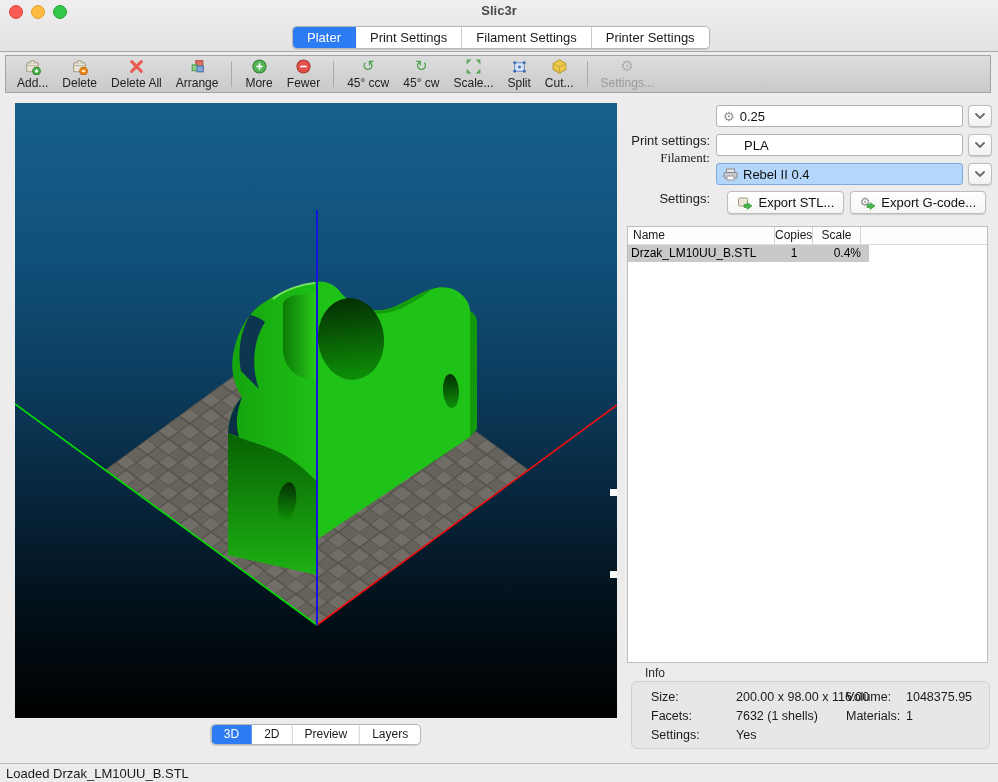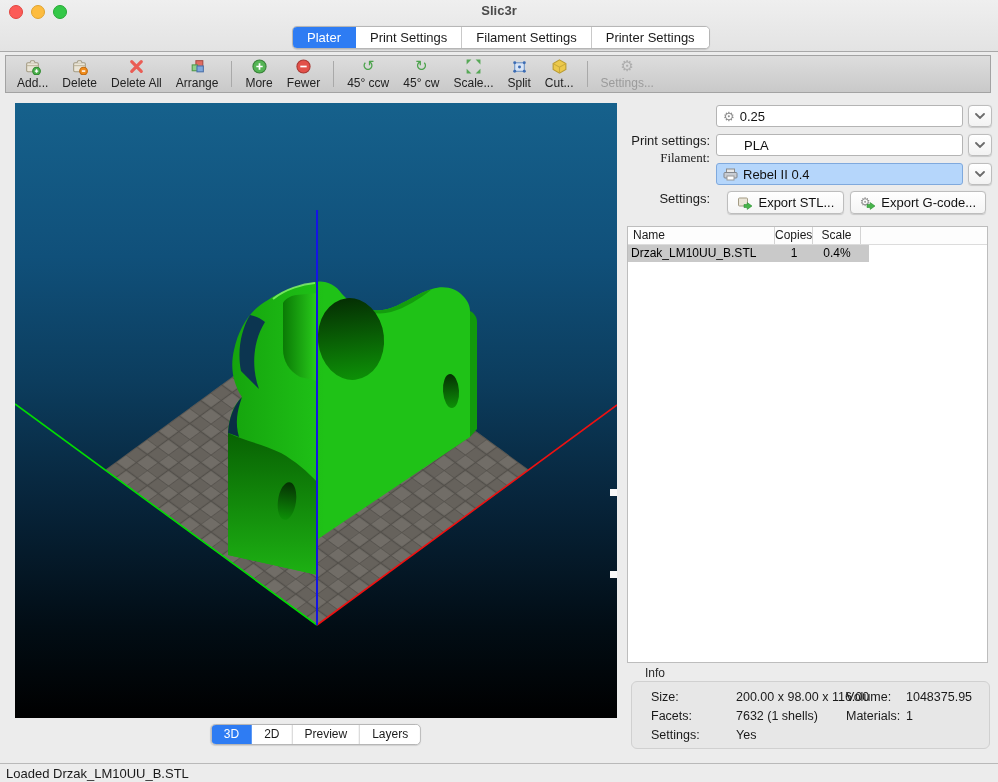--- a/index.html
+++ b/index.html
@@ -64,21 +64,21 @@
   .th{box-sizing:border-box;border-right:1px solid #d4d4d4;line-height:17px;}
   .th.c-name{width:147px;padding-left:5px;}
   .th.c-copies{width:38px;text-align:center;}
   .th.c-scale{width:48px;text-align:center;}
   .th.c-rest{flex:1;border-right:none;}
   .trow{display:flex;height:17px;line-height:17px;width:241px;}
   .trow.selected{background:#c9c9c9;}
   .td{box-sizing:border-box;}
   .td.c-name{width:147px;padding-left:3px;white-space:nowrap;overflow:hidden;}
   .td.c-copies{width:38px;text-align:center;}
-  .td.c-scale{width:48px;text-align:center;}
+  .td.c-scale{width:48px;text-align:right;}
 
   
   .info-title{position:absolute;left:645px;top:666px;font-size:12px;color:#2a2a2a;}
   .info-box{position:absolute;left:631px;top:681px;width:357px;height:66px;background:#e7e7e7;
     border:1px solid #d0d0d0;border-radius:6px;font-size:12.5px;color:#1a1a1a;}
   .irow{position:absolute;white-space:nowrap;}
   .ilabel{color:#1a1a1a;}
 
   
   .statusbar{position:absolute;left:0;top:763px;width:998px;height:19px;background:#ececec;

